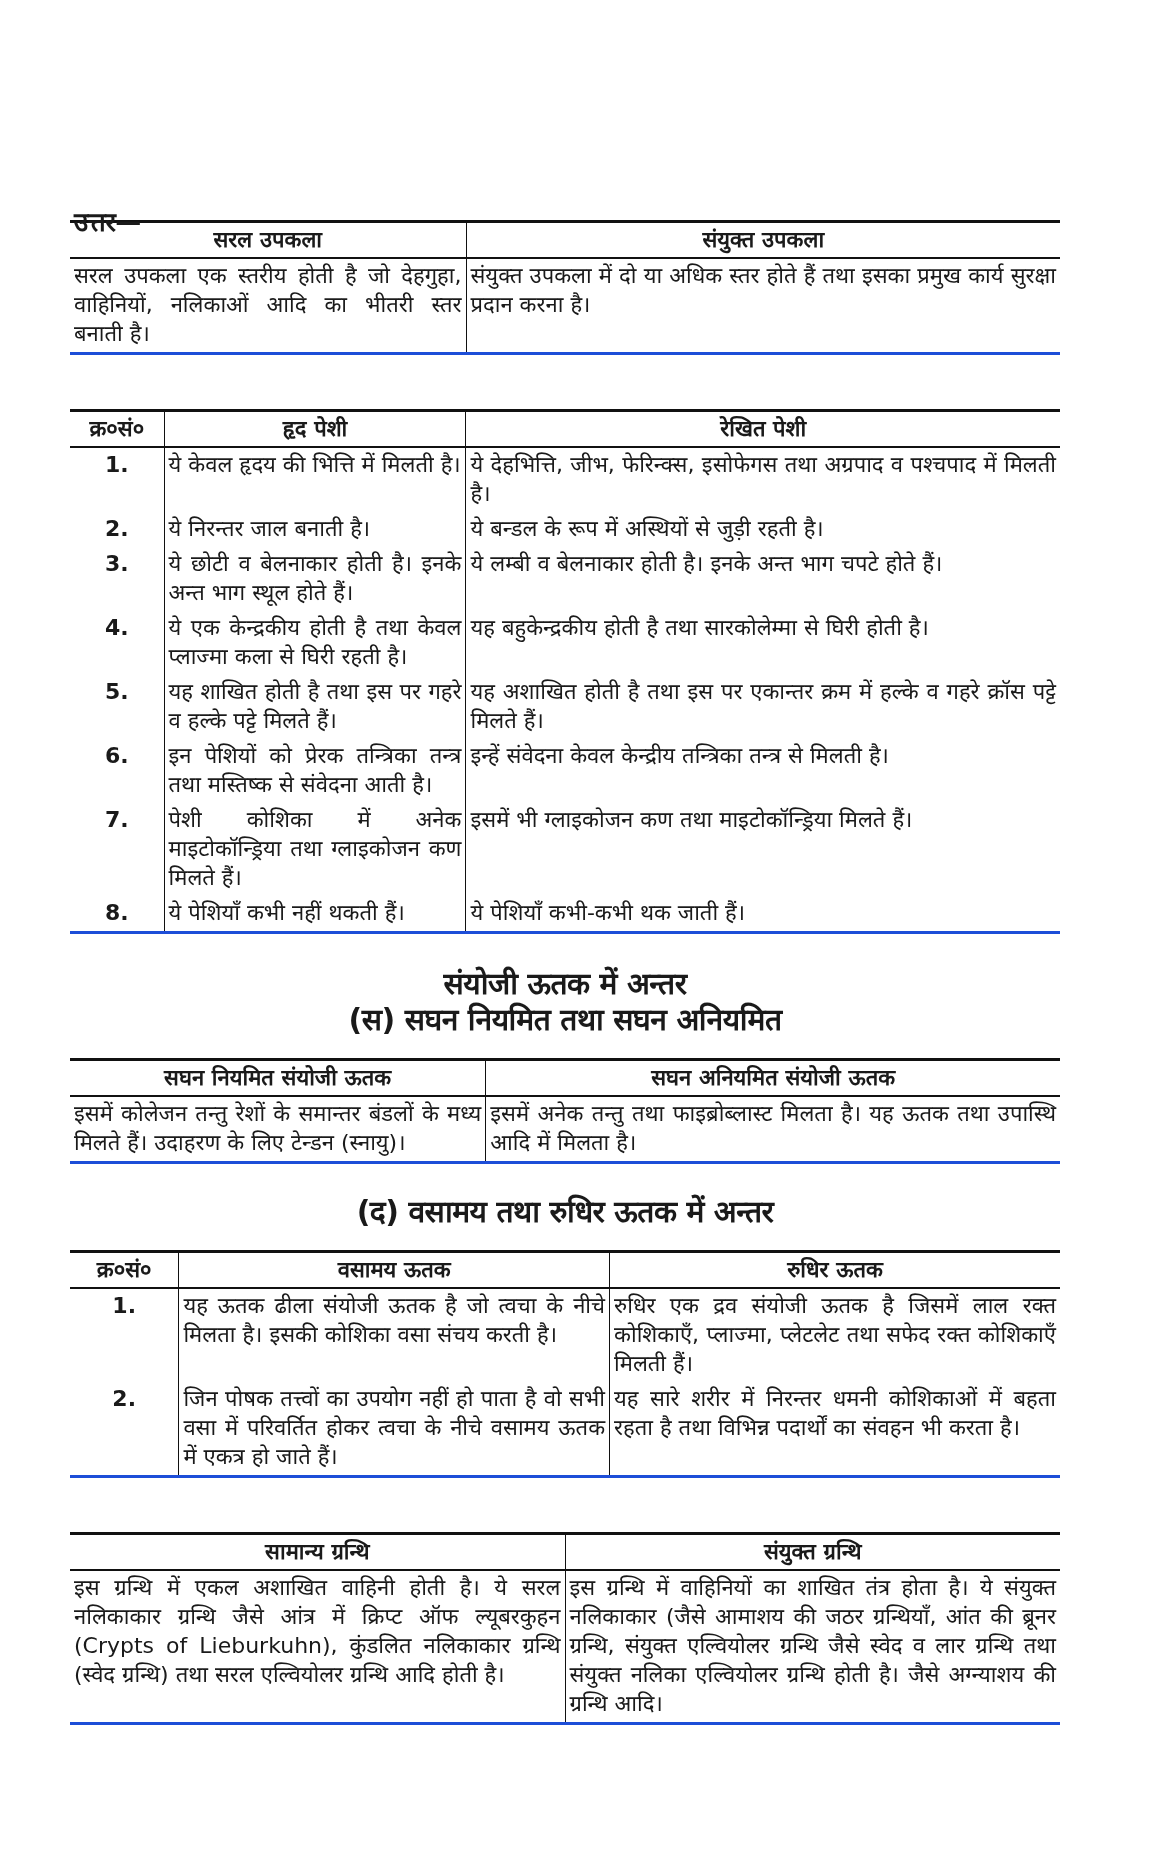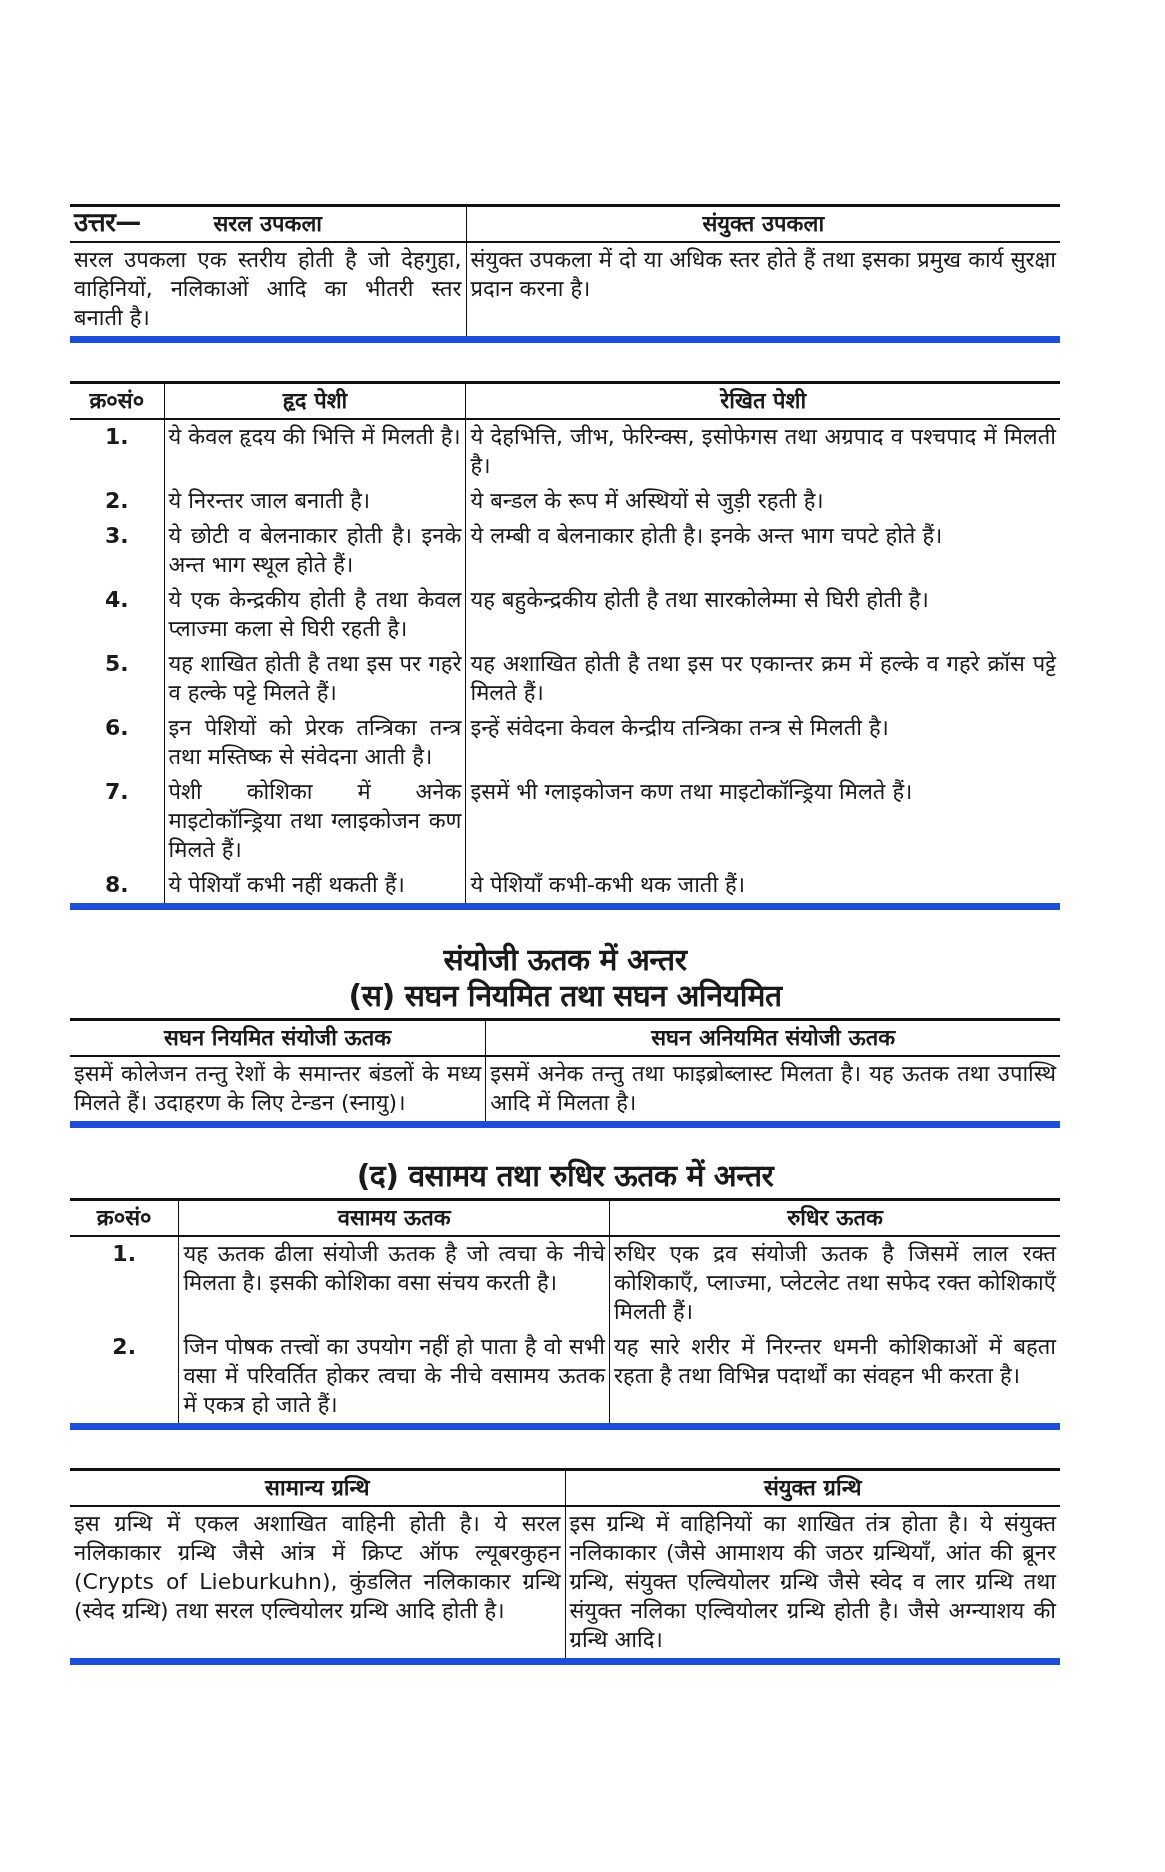--- a/index.html
+++ b/index.html
@@ -12,22 +12,22 @@
   .sec-title {
     text-align: center; font-weight: bold; font-size: 30px; line-height: 36px;
     letter-spacing: -0.5px; margin: 0;
   }
   .sec-title.first { position: relative; }
   .answer-label {
     position: absolute; left: 4px; top: 4px; font-size: 26px; font-weight: bold;
   }
   table.cmp {
     width: 100%; border-collapse: collapse; table-layout: fixed;
-    border-top: 3px solid #111; border-bottom: 7px solid #1d4ed8;
-    margin-top: 4px;
+    border-top: 3px solid #111; border-bottom: 3px solid #1d4ed8;
+    margin-top: 20px;
   }
   table.cmp th {
     font-size: 22px; font-weight: bold; text-align: center; padding: 3px 4px;
     border-bottom: 2px solid #111; line-height: 28px;
   }
   table.cmp td {
     font-size: 22px; line-height: 29px; padding: 2px 4px 4px 4px;
     vertical-align: top; text-align: justify;
   }
   table.cmp th + th, table.cmp td + td { border-left: 1.5px solid #111; }

